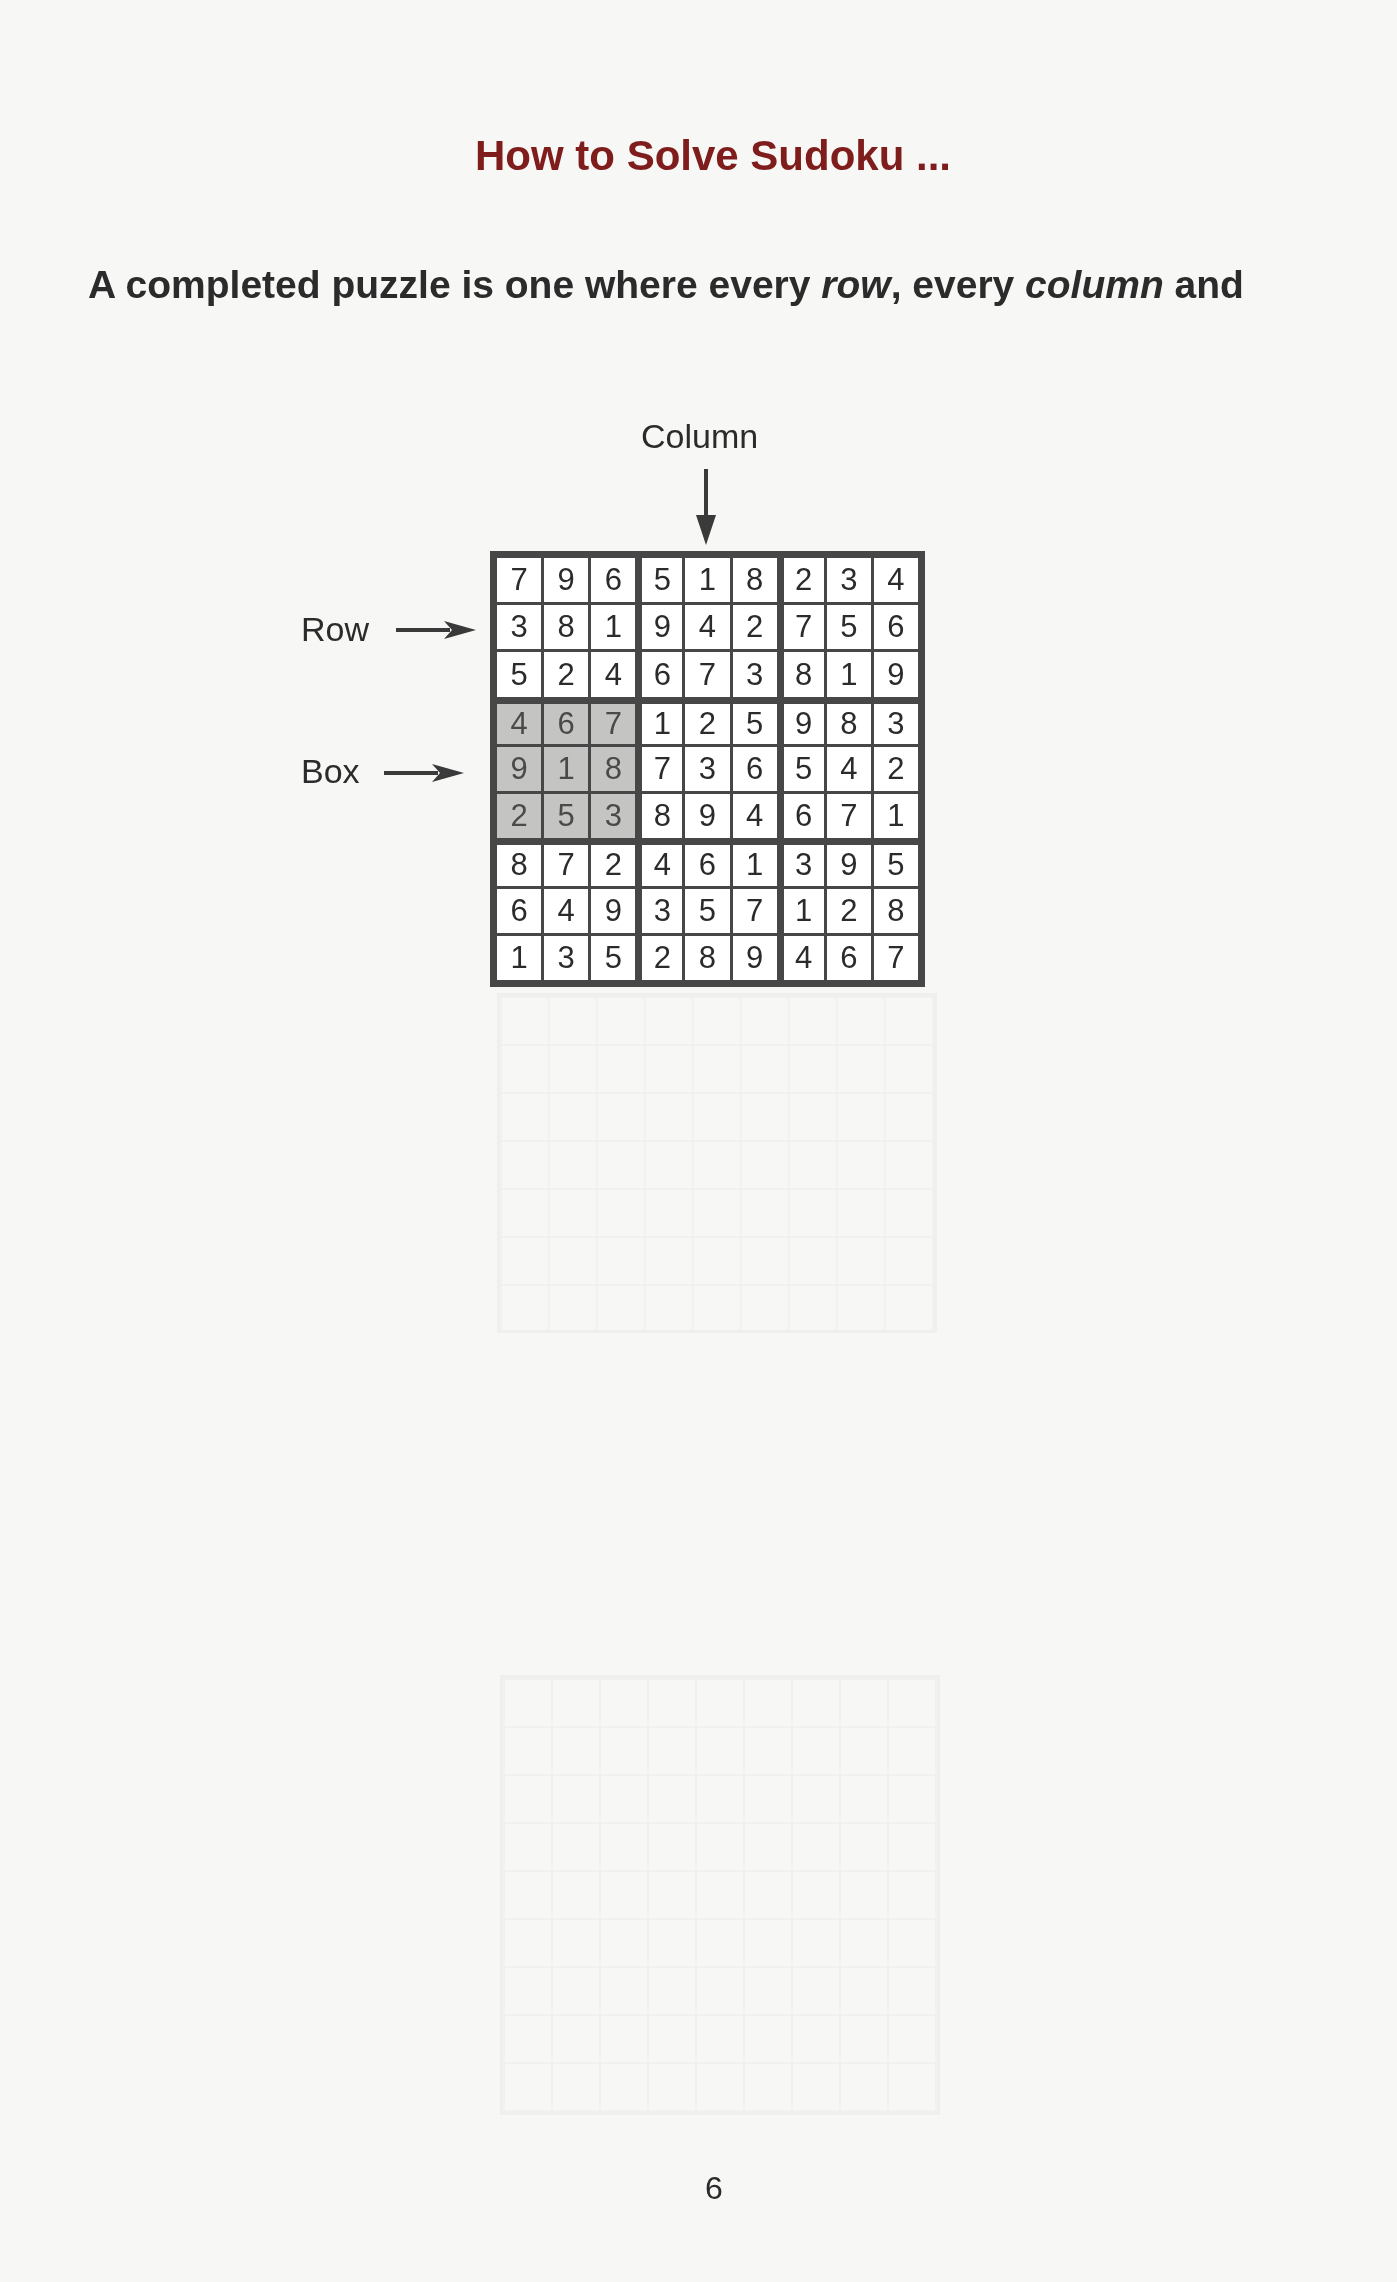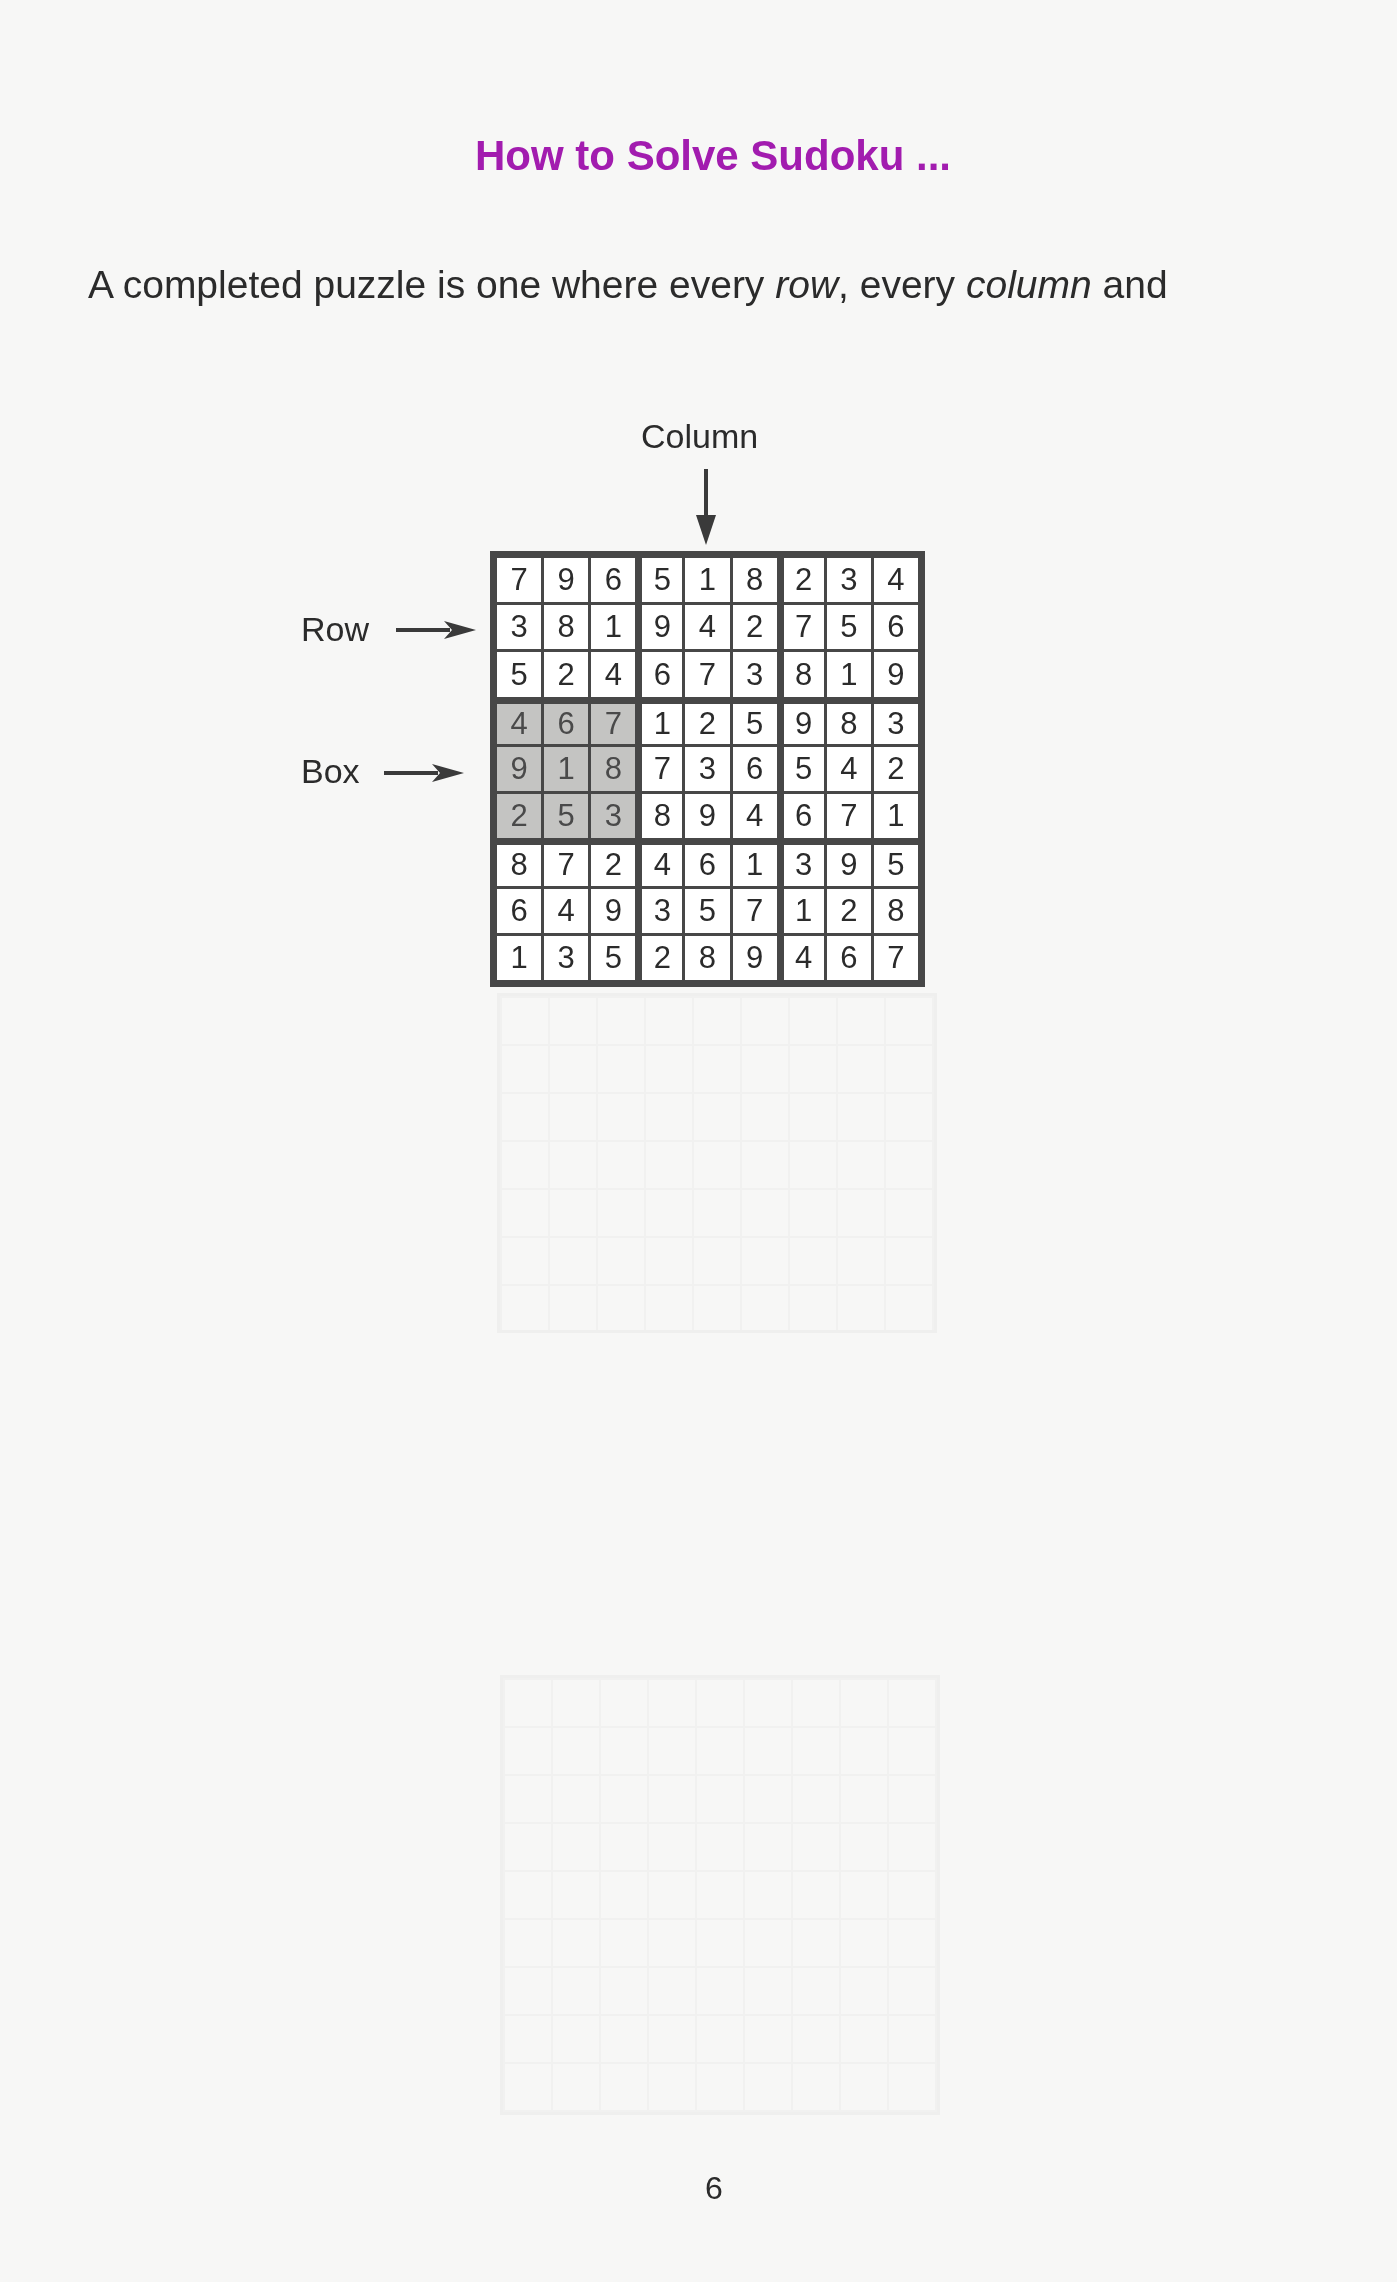--- a/index.html
+++ b/index.html
@@ -6,28 +6,28 @@
     body {
       width: 1397px; height: 2282px;
       background: #f7f7f6;
       position: relative; overflow: hidden;
       font-family: "Liberation Sans", sans-serif;
       color: #2b2b2b;
     }
     .page-title {
       position: absolute; left: 475px; top: 131px;
       font-size: 42px; font-weight: bold; line-height: 50px;
-      white-space: nowrap; color: #a21caf;
+      white-space: nowrap; color: #7f1d1d;
     }
     .intro {
       position: absolute; left: 88px; top: 262px;
       font-size: 39px; line-height: 46px; width: 1260px;
       color: #2b2b2b;
     }
-    .intro p { margin: 0; white-space: nowrap; }
+    .intro p { margin: 0; white-space: nowrap; font-weight: bold; }
     .intro em { font-style: italic; }
 
     .label {
       position: absolute; font-size: 34px; line-height: 40px; white-space: nowrap; color: #2b2b2b;
     }
     .label-column { left: 641px; top: 416px; }
     .label-row { left: 301px; top: 609px; }
     .label-box { left: 301px; top: 751px; }
 
     .arrow { position: absolute; }

